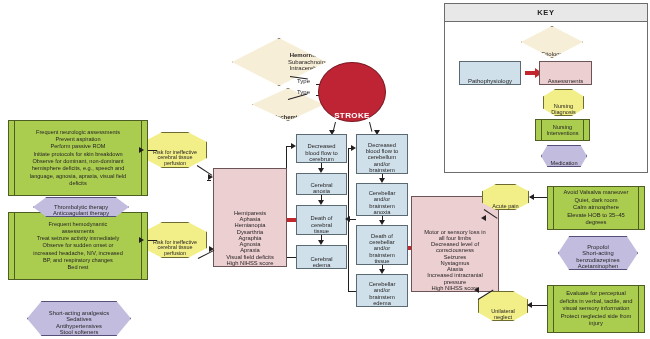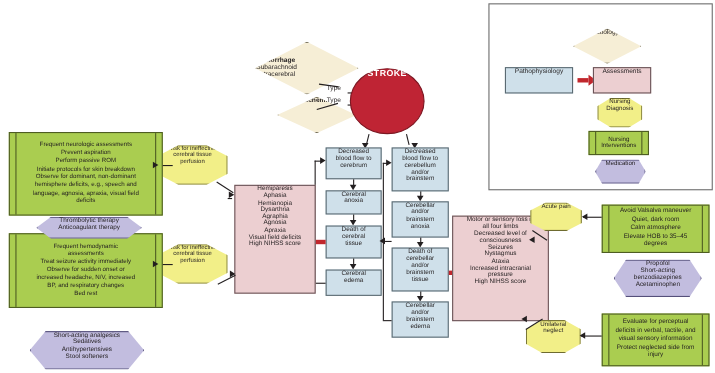--- a/index.html
+++ b/index.html
@@ -3,21 +3,21 @@
 <meta charset="utf-8">
 <style>
   html,body{margin:0;padding:0;}
   body{
     width:650px;height:339px;position:relative;overflow:hidden;
     background:#ffffff;
     font-family:"Liberation Sans","DejaVu Sans",sans-serif;
     color:#231f20;
   }
   #stage{position:absolute;left:0;top:0;width:650px;height:339px;}
-  .node{position:absolute;box-sizing:border-box;display:flex;align-items:flex-start;justify-content:center;text-align:center;}
+  .node{position:absolute;box-sizing:border-box;display:flex;align-items:flex-end;justify-content:center;text-align:center;}
   .node .txt{display:block;line-height:1.08;}
 
   
   .patho{background:#cfe0ea;border:1px solid #5b6a72;color:#231f20;}
 
   
   .assess{background:#eccfd1;border:1px solid #6b5458;color:#231f20;}
 
   
   .etio{background:#f6eed6;border:1px solid #6b6550;
@@ -61,20 +61,21 @@
   .redhead.l{border-right:7px solid #c1272d;}
 
   .lbl{position:absolute;font-size:6px;color:#231f20;white-space:nowrap;}
 </style>
 </head>
 <body>
 
 <div id="stage">
 
   <div id="keypanel" style="left:444px;top:3px;width:202px;height:168px;">
+    <div id="keyhdr">KEY</div>
 
     <div class="node etio" style="left:76px;top:22px;width:62px;height:32px;font-size:6px;">
       <span class="txt">Etiology</span>
     </div>
 
     <div class="node patho" style="left:14px;top:57px;width:62px;height:24px;font-size:6px;">
       <span class="txt">Pathophysiology</span>
     </div>
 
     <div class="redarrow" style="left:80px;top:67px;width:10px;"></div>

